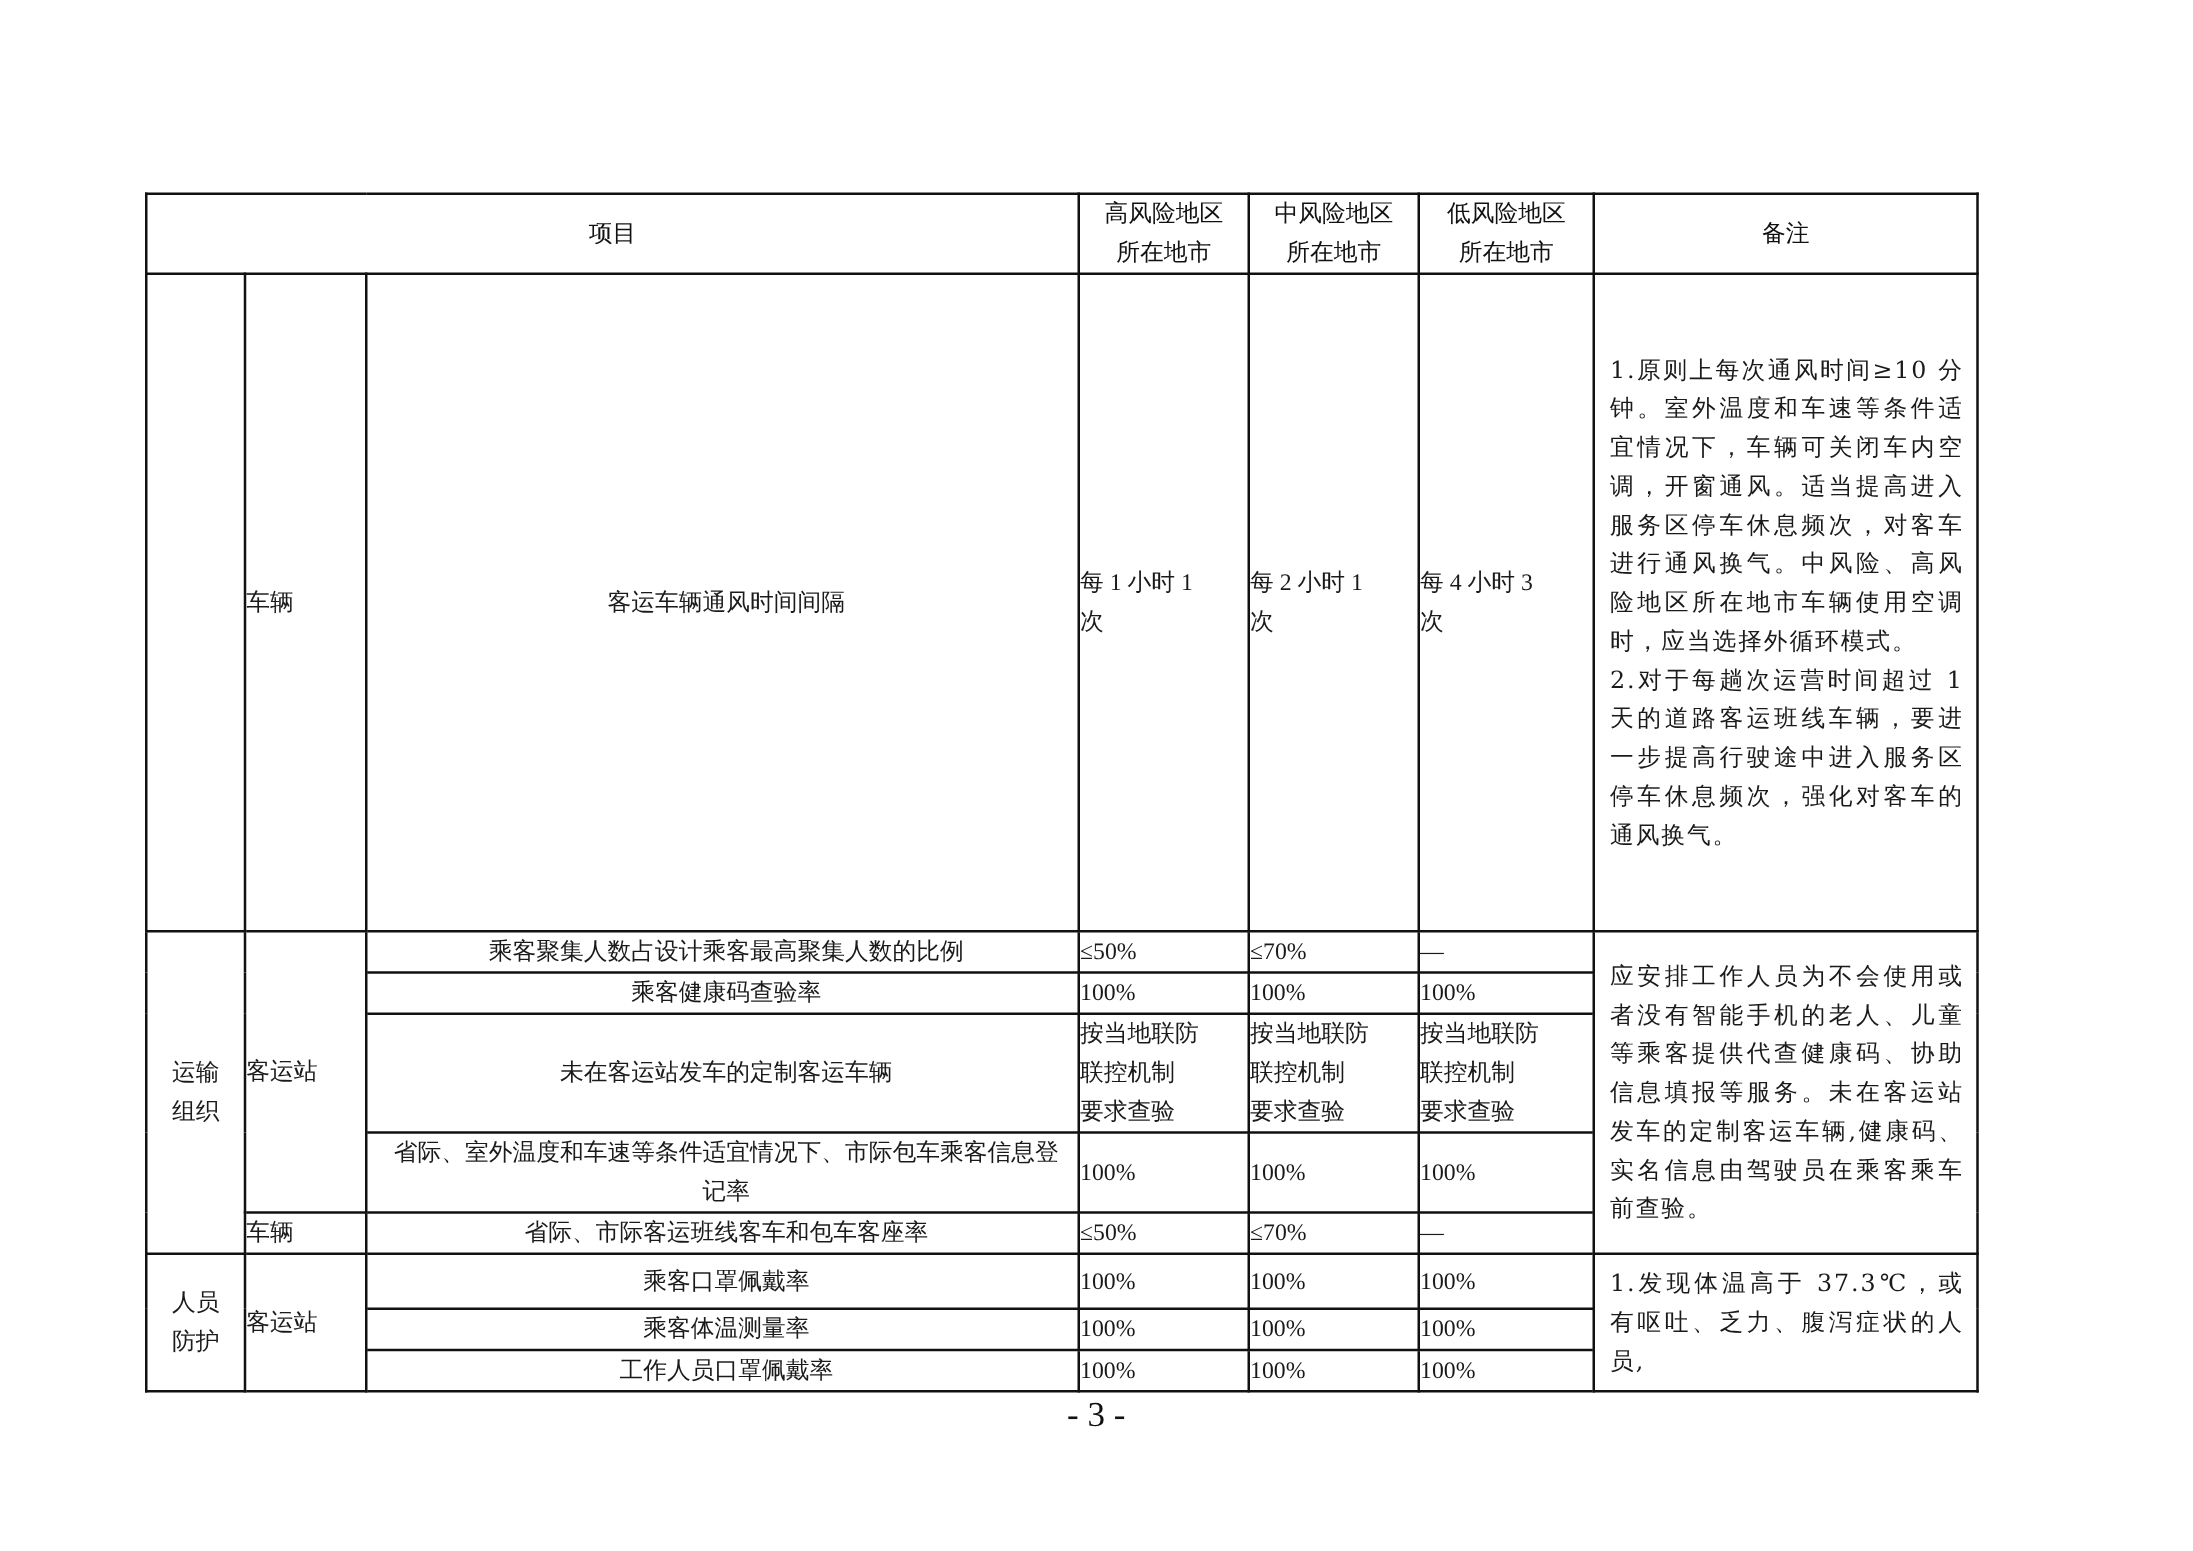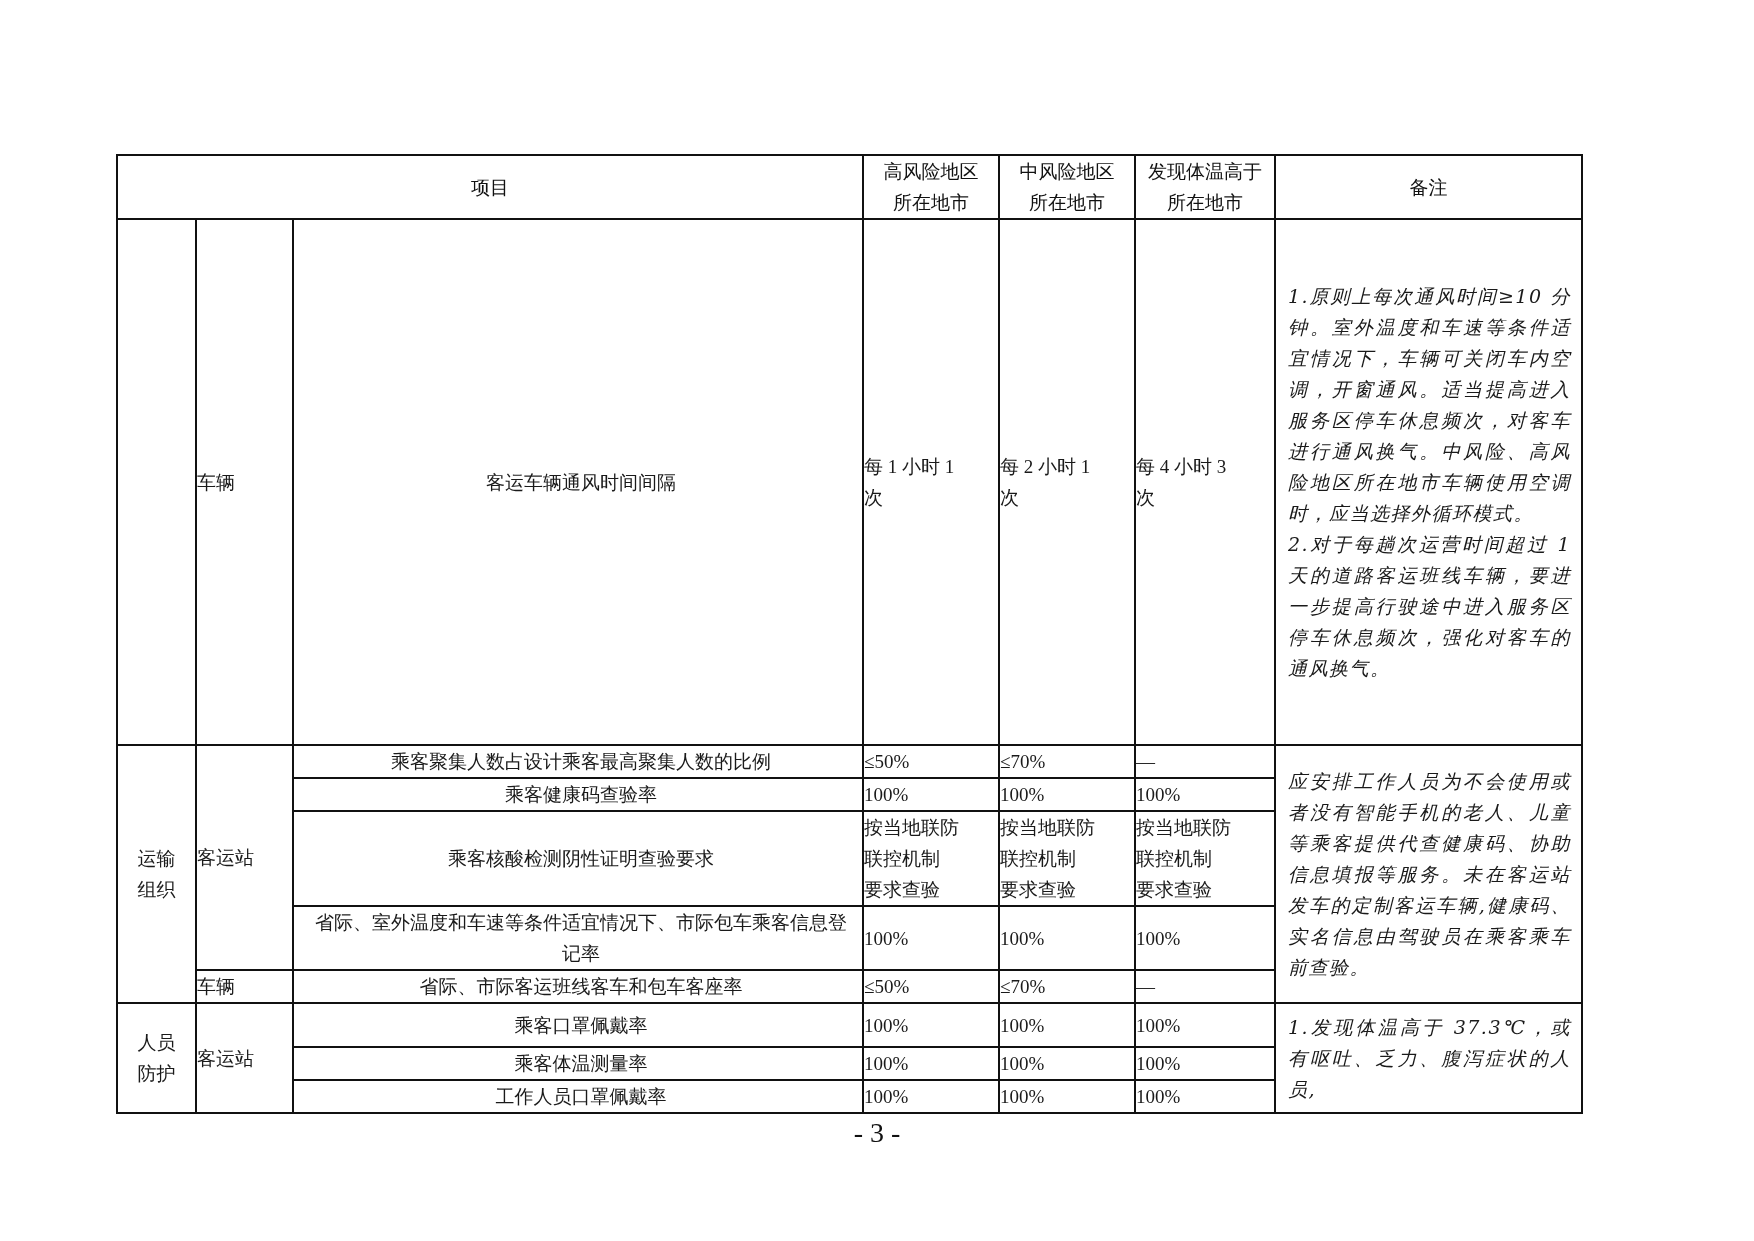--- a/index.html
+++ b/index.html
@@ -13,21 +13,21 @@
   }
   table.main td, table.main th {
     border: 2px solid #111; padding: 0; vertical-align: middle;
     font-size: 19px; line-height: 31px; font-weight: normal;
   }
   th.head { font-family: "DejaVu Sans", "Liberation Sans", sans-serif; font-weight: bold;
             font-size: 20px; line-height: 27px; text-align: center; color: #111; }
   .c { }
   .l { text-align: center; padding-left: 12px !important; padding-right: 6px !important; }
   .val { font-family: "Liberation Serif", "DejaVu Serif", serif; font-size: 20px; }
-  .remark { text-align: justify; padding: 0 10px 0 12px !important; font-size: 19px; line-height: 31.5px; letter-spacing: 1.5px; font-style: italic; }
+  .remark { text-align: justify; padding: 0 10px 0 12px !important; font-size: 19px; line-height: 31.5px; letter-spacing: 1.5px; }
   .remark p { margin: 0; }
   .lbl2 { text-align: center; line-height: 32px; }
   .pageno { position: absolute; left: 0; width: 1754px; top: 1117px; text-align: center;
             font-family: "Liberation Serif", "DejaVu Serif", serif; font-size: 28px; color: #111; }
 </style>
 </head>
 <body>
 
 <div class="page">
   <table class="main">
@@ -46,21 +46,21 @@
       <th class="head" colspan="3">项目</th>
       <th class="head">
         <div>高风险地区</div>
         <div>所在地市</div>
       </th>
       <th class="head">
         <div>中风险地区</div>
         <div>所在地市</div>
       </th>
       <th class="head">
-        <div>发现体温高于</div>
+        <div>低风险地区</div>
         <div>所在地市</div>
       </th>
       <th class="head">备注</th>
     </tr>
 
     <tr style="height:526px">
       <td></td>
       <td class="c">车辆</td>
       <td class="l">客运车辆通风时间间隔</td>
       <td class="val">
@@ -93,21 +93,21 @@
       <td class="val">—</td>
       <td class="remark" rowspan="5">应安排工作人员为不会使用或者没有智能手机的老人、儿童等乘客提供代查健康码、协助信息填报等服务。未在客运站发车的定制客运车辆,健康码、实名信息由驾驶员在乘客乘车前查验。</td>
     </tr>
     <tr style="height:31px">
       <td class="l">乘客健康码查验率</td>
       <td class="val">100%</td>
       <td class="val">100%</td>
       <td class="val">100%</td>
     </tr>
     <tr style="height:95px">
-      <td class="l">乘客核酸检测阴性证明查验要求</td>
+      <td class="l">未在客运站发车的定制客运车辆</td>
       <td class="c">
         <div>按当地联防</div>
         <div>联控机制</div>
         <div>要求查验</div>
       </td>
       <td class="c">
         <div>按当地联防</div>
         <div>联控机制</div>
         <div>要求查验</div>
       </td>

